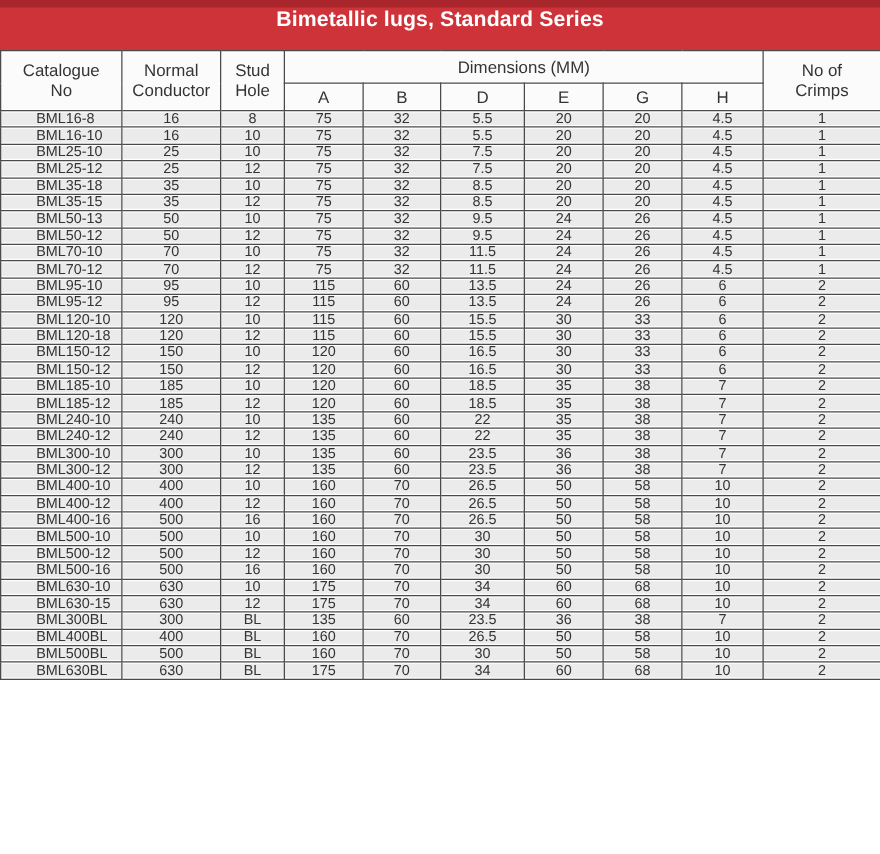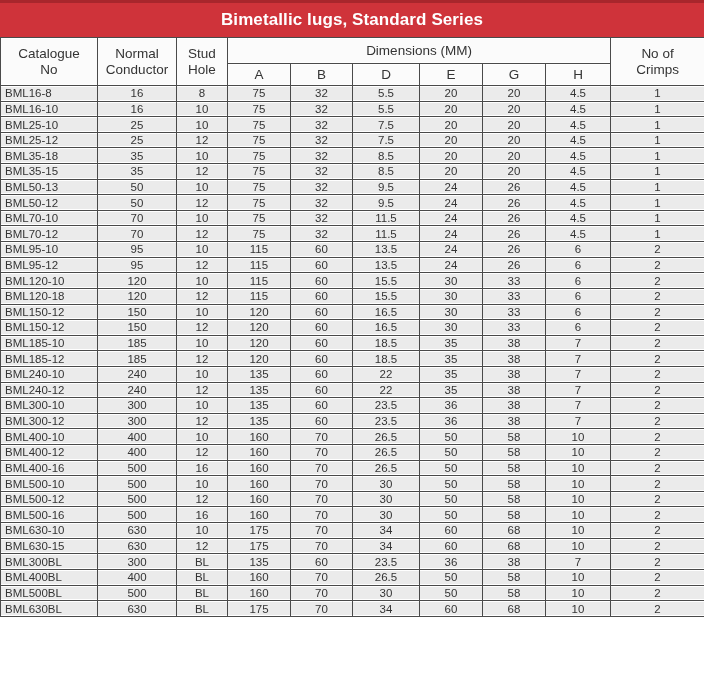--- a/index.html
+++ b/index.html
@@ -10,34 +10,33 @@
   }
   .page {
     width: 704px;
     height: 683px;
     background: #ffffff;
     overflow: hidden;
   }
   .title-bar {
     height: 34px;
     background: #cf333a;
-    border-top: 3px solid #fca5a5;
+    border-top: 6px solid #fca5a5;
     display: flex;
-    align-items: center;
     justify-content: center;
   }
   .title-bar .title-text {
     color: #ffffff;
     font-size: 17px;
     font-weight: bold;
     letter-spacing: 0.1px;
   }
   table.lugs {
     width: 704px;
-    height: 580px;
+    height: 504px;
     border-collapse: collapse;
     table-layout: fixed;
     border: 1px solid #4a4a4a;
   }
   table.lugs th, table.lugs td {
     border: 1px solid #4a4a4a;
     color: #343434;
     overflow: hidden;
     box-shadow: inset 0 1px 0 #ffffff, inset 0 -1px 0 #ffffff;
   }
@@ -54,21 +53,21 @@
   tr.head-sub  { height: 22px; }
   table.lugs tbody td {
     background: #ebebeb;
     font-size: 11.5px;
     text-align: center;
     vertical-align: middle;
     padding: 0 2px;
   }
   table.lugs tbody td.cat {
     text-align: left;
-    padding-left: 4px;
+    padding-left: 28px;
   }
 </style>
 </head>
 <body>
 
 <div class="page">
 
   <div class="title-bar" style="background: rgb(207, 51, 58); border-top-color: rgb(168, 38, 44);">
     <span class="title-text" style="color: rgb(255, 255, 255);">Bimetallic lugs, Standard Series</span>
   </div>

